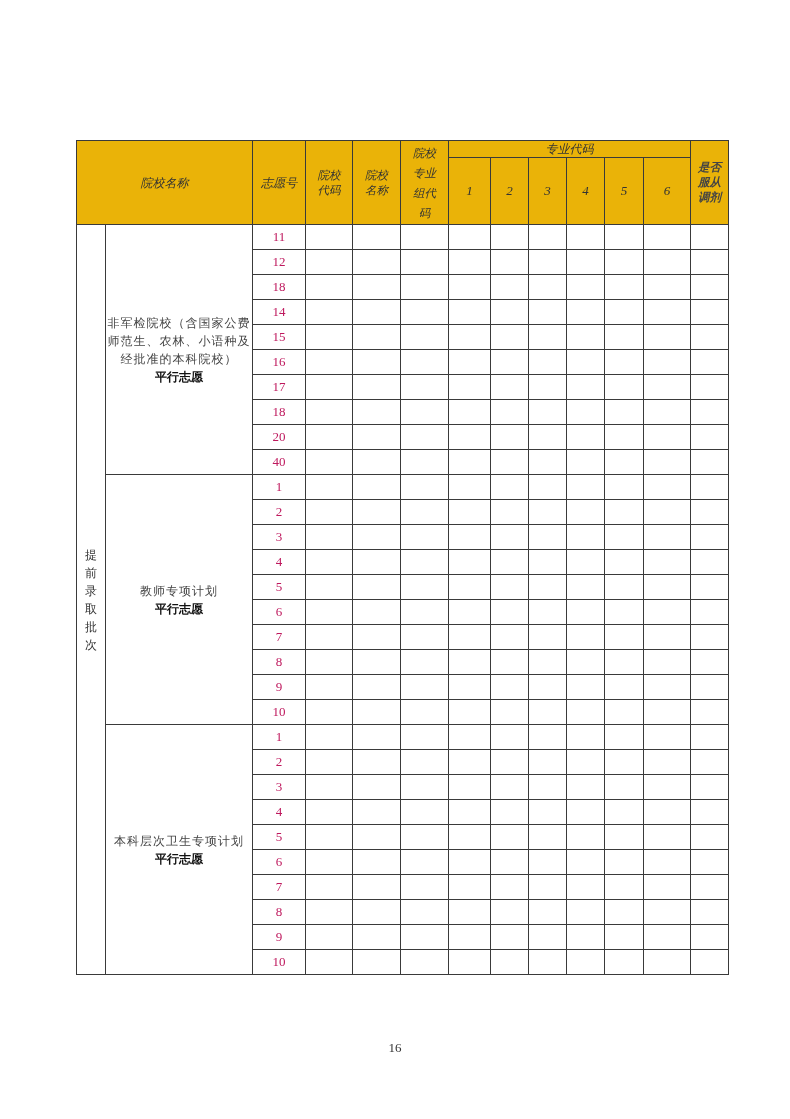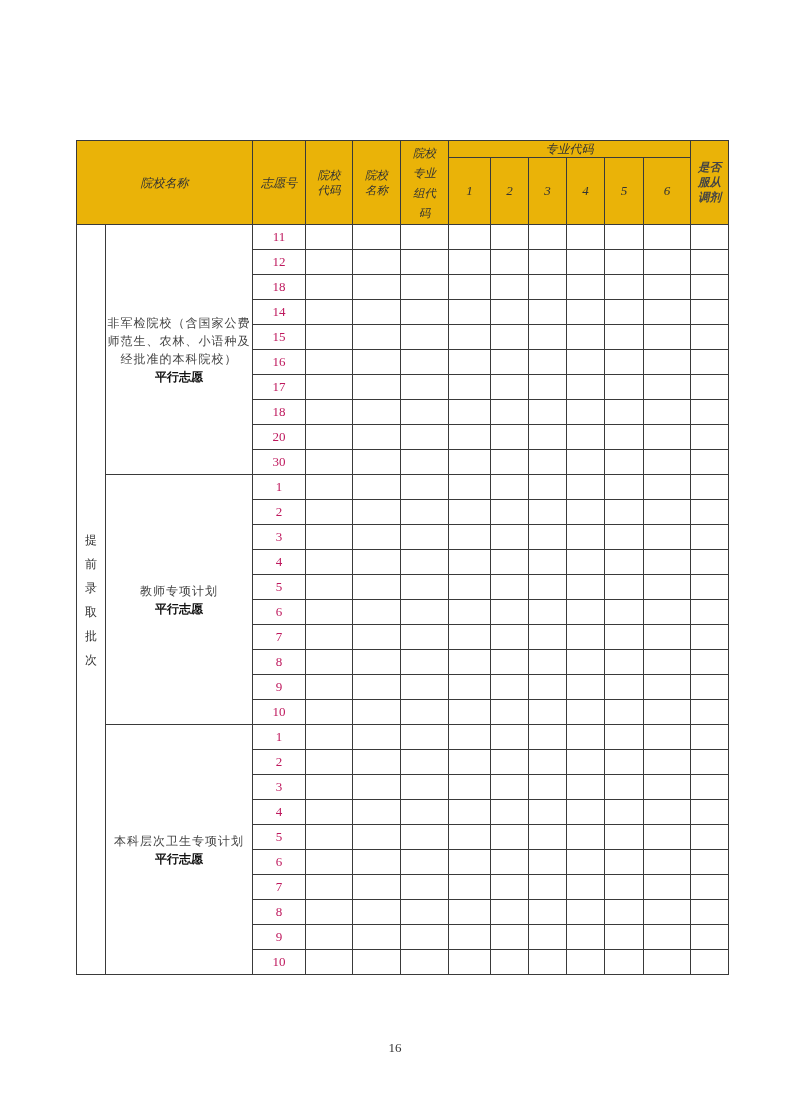--- a/index.html
+++ b/index.html
@@ -8,21 +8,21 @@
   table.form { position: absolute; left: 76px; top: 140px; border-collapse: collapse;
                table-layout: fixed; width: 653px; }
   table.form td, table.form th { border: 1px solid #3a3a3a; padding: 0; text-align: center;
                vertical-align: middle; }
   th { background: #eab308; font-weight: normal; font-size: 12px; color: #333; line-height: 20px; font-style: italic; }
   th.num { font-family: "Liberation Serif", "DejaVu Serif", serif; font-size: 13px; }
   th.sub-top { height: 16px; line-height: 16px; }
   th .stack { display: inline-block; }
   th.small { font-size: 11.5px; line-height: 15px; }
   td.batch-col { width: 29px; }
-  .vert { display: inline-block; font-size: 12px; line-height: 24px; color: #333; width: 14px; word-break: break-all; }
+  .vert { display: inline-block; font-size: 12px; line-height: 18px; color: #333; width: 14px; word-break: break-all; }
   td.cat { font-size: 12px; line-height: 18px; color: #444; padding: 0 8px; letter-spacing: 1px; }
   td.cat .bold { font-weight: bold; color: #111; letter-spacing: 0; display:block; }
   td.no { font-family: "Liberation Serif", "DejaVu Serif", serif; font-size: 13px; color: #be185d; height: 24px; }
   td.cell { height: 24px; }
   .page-num { position: absolute; top: 1040px; left: 0; width: 790px; text-align: center;
               font-family: "Liberation Serif", "DejaVu Serif", serif; font-size: 13px; color: #333; }
 </style>
 </head>
 <body>
 
@@ -175,21 +175,21 @@
         <td class="cell"></td>
         <td class="cell"></td>
         <td class="cell"></td>
         <td class="cell"></td>
         <td class="cell"></td>
         <td class="cell"></td>
         <td class="cell"></td>
         <td class="cell"></td>
       </tr>
       <tr>
-        <td class="no">30</td>
+        <td class="no">40</td>
         <td class="cell"></td>
         <td class="cell"></td>
         <td class="cell"></td>
         <td class="cell"></td>
         <td class="cell"></td>
         <td class="cell"></td>
         <td class="cell"></td>
         <td class="cell"></td>
         <td class="cell"></td>
         <td class="cell"></td>

